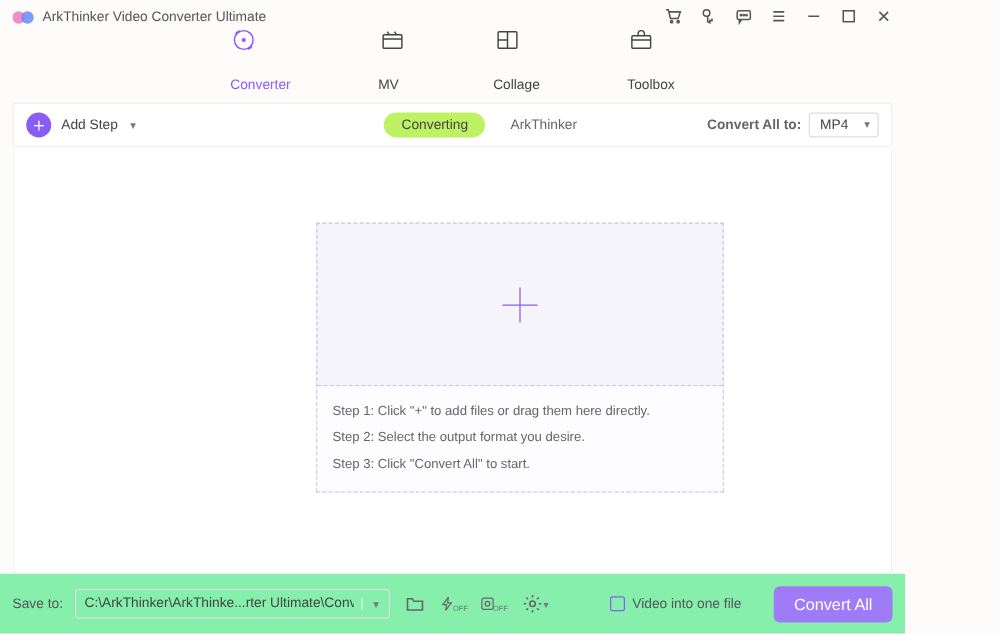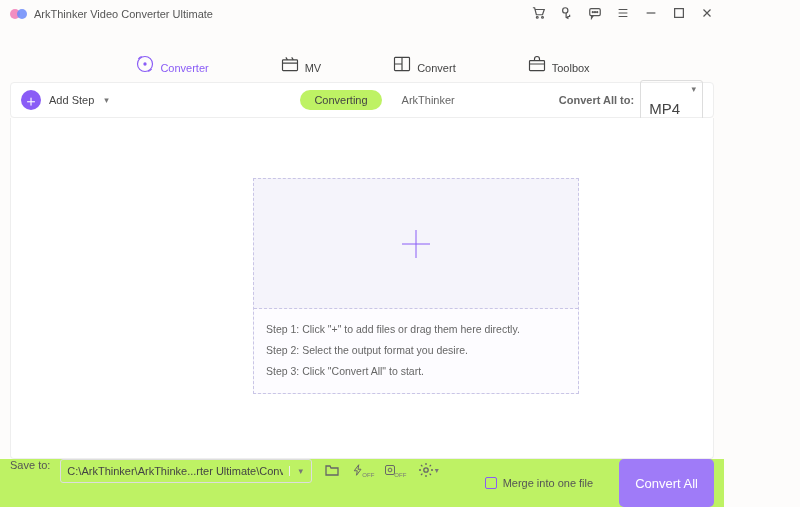--- a/index.html
+++ b/index.html
@@ -11,47 +11,47 @@
   .logo { width: 18px; height: 14px; margin-right: 6px; position: relative; }
   .logo svg { width: 18px; height: 14px; }
   .titlebar-title { flex: 0 0 auto; }
   .titlebar-spacer { flex: 1; }
   .titlebar-icons { display: flex; gap: 14px; align-items: center; color: #555; }
   .titlebar-icons span, .titlebar-icons svg { cursor: pointer; }
   .titlebar-icons svg { width: 14px; height: 14px; stroke: #555; stroke-width: 1.4; fill: none; }
 
   
   .topnav { height: 54px; display: flex; justify-content: center; align-items: flex-end; gap: 70px; padding-bottom: 4px; }
-  .navitem { display: flex; flex-direction: row; align-items: flex-end; gap: 4px; font-size: 11px; color: #444; cursor: pointer; }
+  .navitem { display: flex; flex-direction: column; align-items: flex-start; gap: 20px; font-size: 11px; color: #444; cursor: pointer; }
   .navitem.active { color: #8a5cf6; }
   .navitem svg { width: 22px; height: 20px; stroke: #444; fill: none; stroke-width: 1.4; }
   .navitem.active svg { stroke: #8a5cf6; }
 
   
   .toolbar { height: 36px; margin: 4px 10px 0 10px; background: #fff; border: 1px solid #eee; border-radius: 4px; display: flex; align-items: center; padding: 0 10px; font-size: 11px; color: #444; }
   .addbtn { width: 20px; height: 20px; border-radius: 50%; background: #8a5cf6; color: #fff; display: flex; align-items: center; justify-content: center; font-size: 15px; line-height: 1; margin-right: 8px; cursor: pointer; }
   .addfiles-label { cursor: pointer; }
   .caret { margin-left: 10px; font-size: 9px; color: #777; cursor: pointer; }
   .tb-spacer { flex: 1; }
   .segbtn { display: flex; align-items: center; gap: 6px; }
   .seg { padding: 4px 14px; border-radius: 12px; cursor: pointer; color: #666; }
   .seg.active { background: #bef264; color: #444; }
   .convertall-to { margin-left: 90px; color: #666; font-weight: bold; }
-  .fmt-select { margin-left: 6px; border: 1px solid #ddd; border-radius: 3px; padding: 19px 22px 3px 8px; font-size: 15px; position: relative; cursor: pointer; min-width: 56px; }
+  .fmt-select { margin-left: 6px; border: 1px solid #ddd; border-radius: 3px; padding: 3px 22px 3px 8px; font-size: 11px; position: relative; cursor: pointer; min-width: 56px; }
   .fmt-select::after { content: "▾"; position: absolute; right: 6px; top: 3px; font-size: 9px; color: #777; }
 
   
   .main { flex: 1; position: relative; margin: 0 10px; background: #fff; border: 1px solid #eee; border-top: none; border-radius: 0 0 4px 4px; }
   .dropbox { position: absolute; left: 242px; top: 60px; width: 326px; height: 216px; border: 1px dashed #c9c5e6; background: #f5f4fb; display: flex; flex-direction: column; }
   .droparea { flex: 0 0 130px; display:flex; align-items:center; justify-content:center; border-bottom: 1px dashed #c9c5e6; cursor:pointer; }
   .droparea svg { width: 40px; height: 40px; stroke: #8a5cf6; stroke-width: 1; }
   .steps { flex: 1; padding: 10px 12px; font-size: 10.5px; color: #666; line-height: 2; background:#fdfcff; }
 
   
-  .bottombar { height: 48px; display: flex; padding: 0 10px; font-size: 11px; color: #555; gap: 8px; background:#bef264; }
+  .bottombar { height: 48px; display: flex; align-items: center; padding: 0 10px; font-size: 11px; color: #555; gap: 8px; background:#86efac; }
   .saveto-label { margin-right: 2px; }
   .path-input { flex: 0 0 252px; border: 1px solid #ddd; border-radius: 3px; display:flex; align-items:center; height:24px; }
   .path-input input { border:none; outline:none; font-size:11px; padding: 0 6px; flex:1; background:transparent; color:#444; }
   .path-input .dd { width:22px; text-align:center; border-left:1px solid #eee; font-size:9px; color:#777; cursor:pointer; }
   .smallicon { width: 24px; height: 22px; border-radius:3px; display:flex; align-items:center; justify-content:center; cursor:pointer; color:#666; }
   .smallicon svg { width:16px; height:16px; stroke:#666; fill:none; stroke-width:1.3; }
   .off-sub { font-size:6px; position:relative; top:5px; left:-2px; color:#777; }
   .bb-spacer { flex:1; }
   .merge { display:flex; align-items:center; gap:6px; cursor:pointer; }
   .merge-box { width:12px; height:12px; border:1.3px solid #8a5cf6; border-radius:2px; }
@@ -117,21 +117,21 @@
           <rect x="3" y="7" width="18" height="13" rx="1"></rect>
           <path d="M3 11h18M7 4l2 3M14 4l2 3"></path>
         </svg>
       <span>MV</span>
     </div>
     <div class="navitem">
       <svg viewBox="0 0 24 24">
           <rect x="3" y="4" width="18" height="16" rx="1"></rect>
           <path d="M12 4v16M3 12h9"></path>
         </svg>
-      <span>Convert</span>
+      <span>Collage</span>
     </div>
     <div class="navitem">
       <svg viewBox="0 0 24 24">
           <rect x="3" y="8" width="18" height="12" rx="1"></rect>
           <path d="M9 8V6a3 3 0 0 1 6 0v2M3 12h18"></path>
         </svg>
       <span>Toolbox</span>
     </div>
   </div>
 
@@ -192,18 +192,18 @@
     <div class="smallicon">
       <svg viewBox="0 0 16 16">
           <circle cx="8" cy="8" r="2.2"></circle>
           <path d="M8 1v2M8 13v2M1 8h2M13 8h2M3 3l1.4 1.4M11.6 11.6L13 13M13 3l-1.4 1.4M4.4 11.6L3 13"></path>
         </svg>
       <span style="font-size:8px;color:#777;margin-left:1px">▾</span>
     </div>
     <span class="bb-spacer"></span>
     <label class="merge">
       <span class="merge-box"></span>
-      <span>Merge into one file</span>
+      <span>Video into one file</span>
     </label>
     <button class="convertall-btn">Convert All</button>
   </div>
 
 </div>
 
 </body></html>

